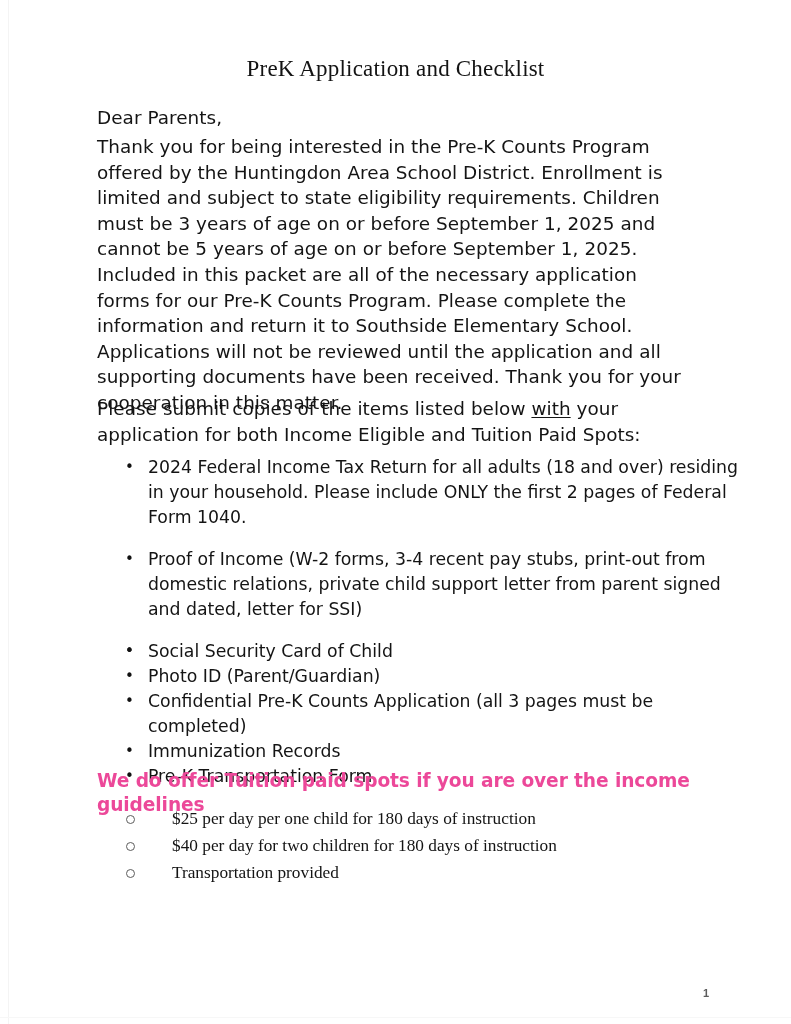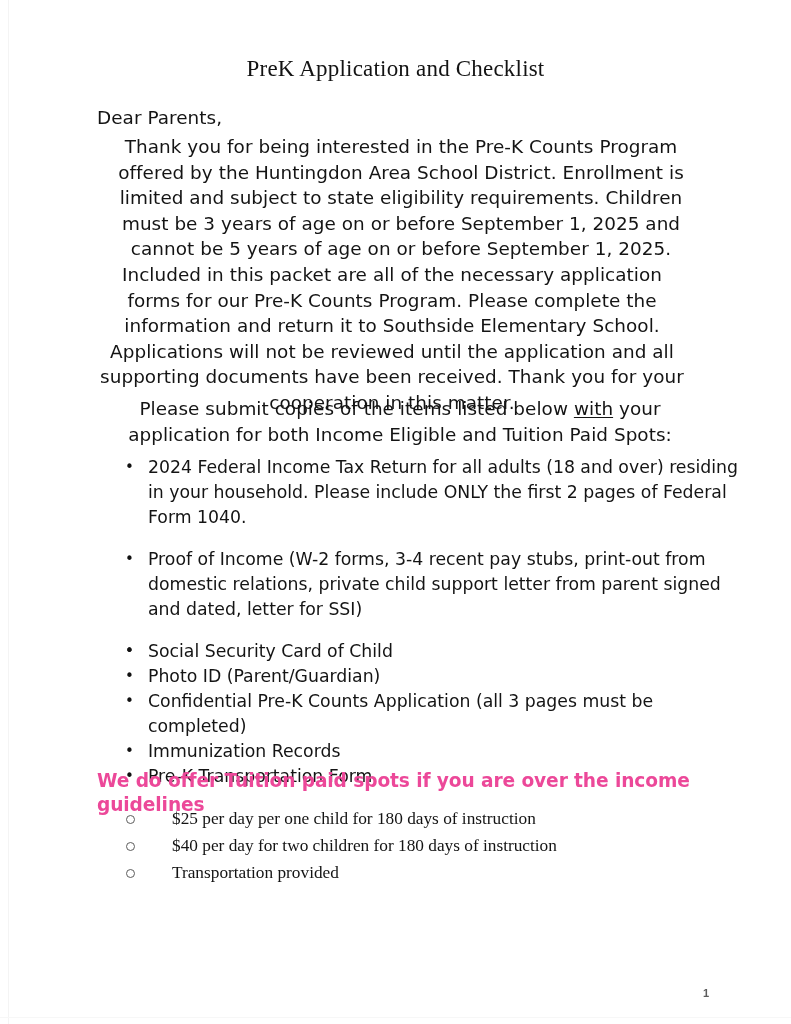--- a/index.html
+++ b/index.html
@@ -47,21 +47,20 @@
     color: #131313;
     font-family: Liberation Serif, serif;
   }
 
   .para {
     font-size: 18.4px;
     line-height: 25.6px;
     color: #141414;
     margin: 0;
     letter-spacing: 0.05px;
-    text-align: center;
   }
   .para .u {
     text-decoration: underline;
     text-underline-offset: 2px;
   }
 
   .salutation { position: absolute; left: 97px; top: 105px; }
   .p1 { position: absolute; left: 97px; top: 134px; width: 608px; }
   .p2 { position: absolute; left: 97px; top: 262px; width: 590px; }
   .p3 { position: absolute; left: 97px; top: 396px; width: 606px; }

